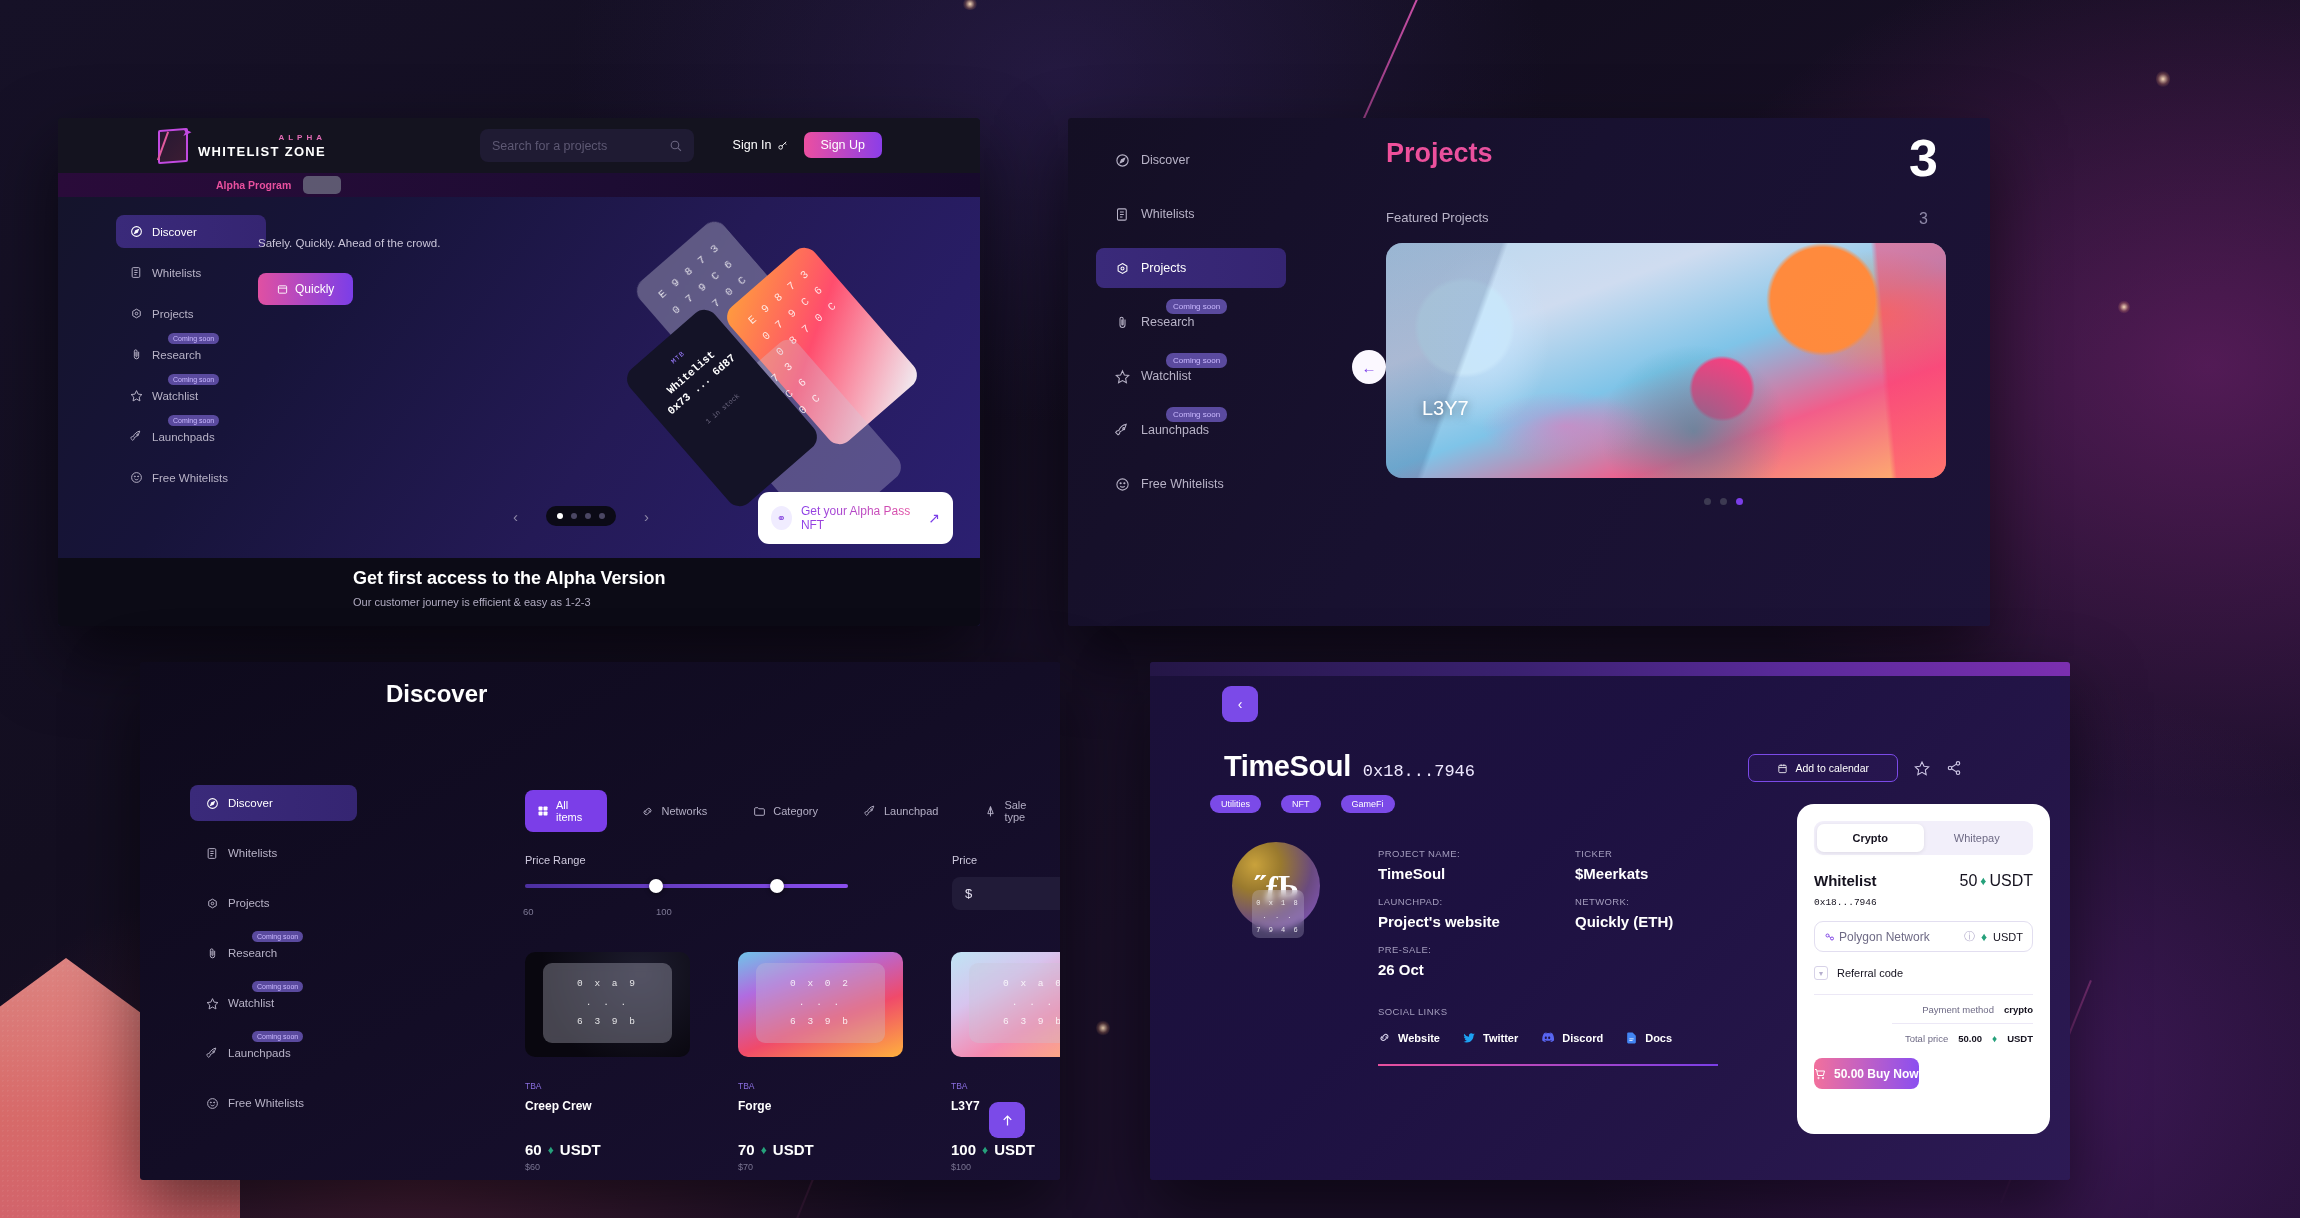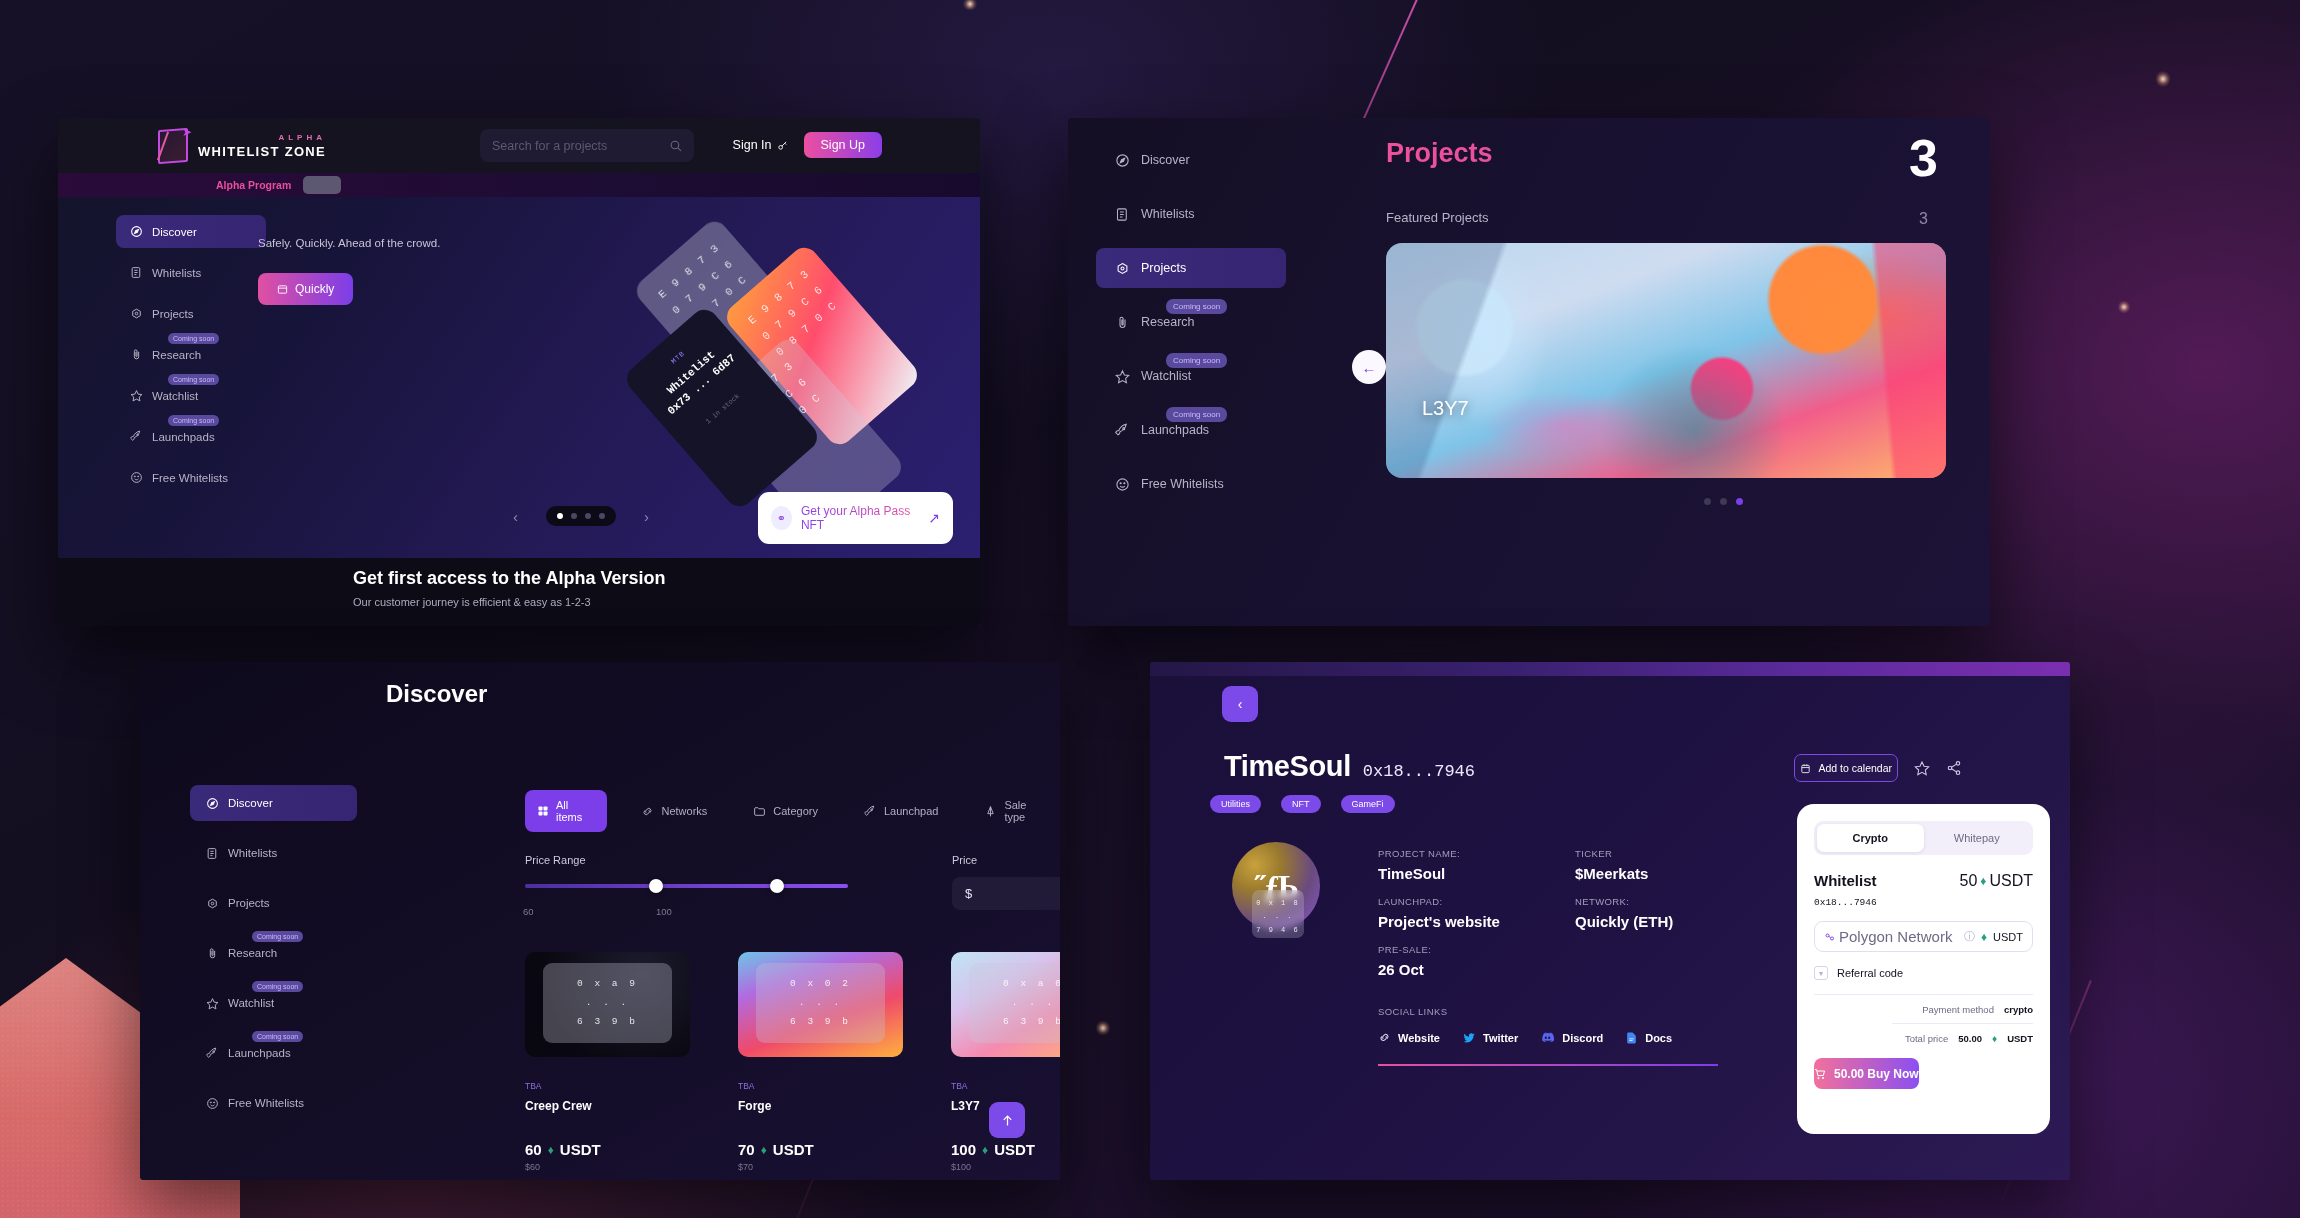--- a/index.html
+++ b/index.html
@@ -177,21 +177,21 @@
         background: linear-gradient(135deg,#1a1038 0%, #1d1141 40%, #241548 70%, #2d1a55 100%); }
   #p4 .topstrip { height:14px; background:linear-gradient(90deg,#241646,#3a2170 40%,#5a2a9a 70%,#7b2fb0); }
   .backbtn { position:absolute; left:72px; top:24px; width:36px; height:36px; border-radius:9px; background:#7b4ae8;
              display:flex; align-items:center; justify-content:center; color:#fff; font-size:14px; }
   .p4head { position:absolute; left:74px; top:88px; display:flex; align-items:baseline; gap:12px;}
   .p4head .nm { color:#fff; font-size:29px; font-weight:700; letter-spacing:-.4px;}
   .p4head .addr { color:#efe9ff; font-size:17px; font-family:"Liberation Mono", monospace; letter-spacing:0px;}
   .p4tags { position:absolute; left:60px; top:133px; display:flex; gap:20px; }
   .p4tags span { background:#7b4ae8; color:#fff; font-size:9px; padding:4px 11px; border-radius:10px; }
   .calbtn { position:absolute; right:108px; top:92px; display:flex; align-items:center; gap:16px; }
-  .calbtn .cb { border:1px solid #7b4ae8; color:#fff; font-size:10.5px; padding:7px 5px; border-radius:7px;
+  .calbtn .cb { border:1px solid #7b4ae8; color:#fff; font-size:10.5px; padding:7px 28px; border-radius:7px;
                 display:flex; align-items:center; gap:7px; background:rgba(123,74,232,.06); }
   .calbtn .ico { color:#cfc8e6; font-size:15px; }
   .avatar { position:absolute; left:82px; top:180px; width:88px; height:88px; border-radius:50%;
             background: radial-gradient(circle at 26% 26%, #c9a23c 0%, #9a7a2e 28%, #6a4a7e 62%, #8a5ad0 100%);
             display:flex; align-items:center; justify-content:center; }
   .avatar .glyph { color:#fff; font-size:32px; font-family:"Liberation Serif", serif; font-weight:700; letter-spacing:-2px; }
   .avcard { position:absolute; left:102px; top:228px; width:52px; height:48px; border-radius:7px;
             background:rgba(210,205,230,.26); backdrop-filter:blur(3px);
             font-family:"Liberation Mono", monospace; color:rgba(255,255,255,.85);
             font-size:7px; letter-spacing:2px; text-align:center; padding-top:7px; line-height:1.9; }
@@ -216,21 +216,21 @@
   .buybox { position:absolute; right:20px; top:142px; width:253px; height:330px; background:#fff; border-radius:17px; padding:17px; }
   .bbtabs { display:flex; background:#f2effa; border-radius:9px; padding:3px; }
   .bbtabs div { flex:1; text-align:center; font-size:11px; padding:8px 0; border-radius:7px; color:#6e6a85; }
   .bbtabs div.on { background:#fff; color:#15121f; font-weight:700; box-shadow:0 1px 4px rgba(0,0,0,.09); }
   .bbrow { display:flex; align-items:baseline; justify-content:space-between; margin-top:17px; }
   .bbrow .wl { font-size:15px; font-weight:700; color:#15121f; }
   .bbrow .pr { font-size:16px; color:#15121f; display:flex; align-items:center; gap:3px; font-weight:400;}
   .bbaddr { font-family:"Liberation Mono", monospace; font-size:9.5px; color:#15121f; margin-top:7px; }
   .netbox { margin-top:13px; border:1px solid #e2def0; border-radius:9px; height:31px; display:flex; align-items:center;
             justify-content:space-between; padding:0 9px; }
-  .netbox .l { display:flex; align-items:center; gap:3px; color:#6e6a85; font-size:15px; }
+  .netbox .l { display:flex; align-items:center; gap:3px; color:#6e6a85; font-size:12px; }
   .netbox .r { display:flex; align-items:center; gap:6px; color:#15121f; font-size:11px; }
   .refrow { margin-top:14px; display:flex; align-items:center; gap:9px; }
   .refrow .chk { width:14px; height:14px; border:1px solid #d7d2e8; border-radius:3px; color:#b5aecd; font-size:8px;
                  display:flex; align-items:center; justify-content:center; }
   .refrow .t { color:#15121f; font-size:11px; }
   .hr { height:1px; background:#ece8f6; margin-top:14px; }
   .sumrow { display:flex; justify-content:flex-end; align-items:center; gap:10px; font-size:9.5px; color:#6e6a85; margin-top:9px; }
   .sumrow b { color:#15121f; font-size:9.5px; }
   .hr2 { height:1px; background:#ece8f6; margin:8px 0 0 78px; }
   .buynow { margin-top:14px; height:31px; border-radius:8px; background:linear-gradient(90deg,#f2709c,#8b4ff0);

